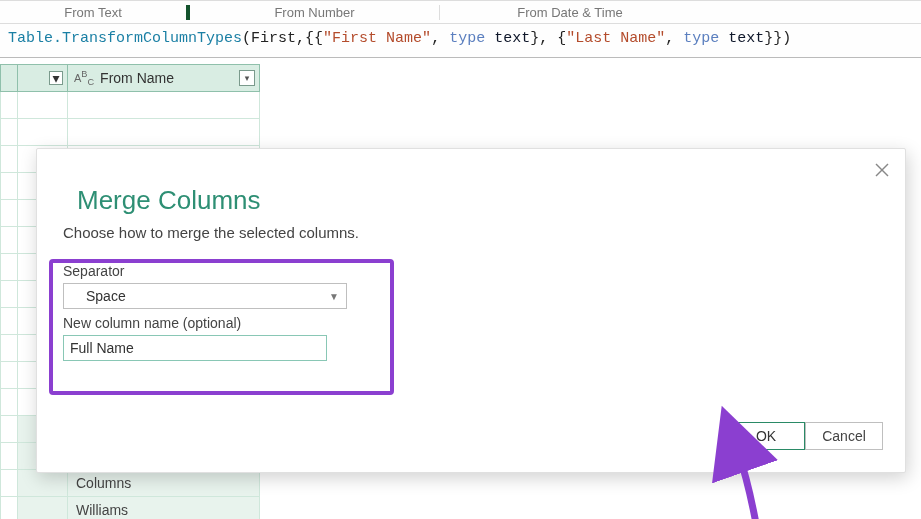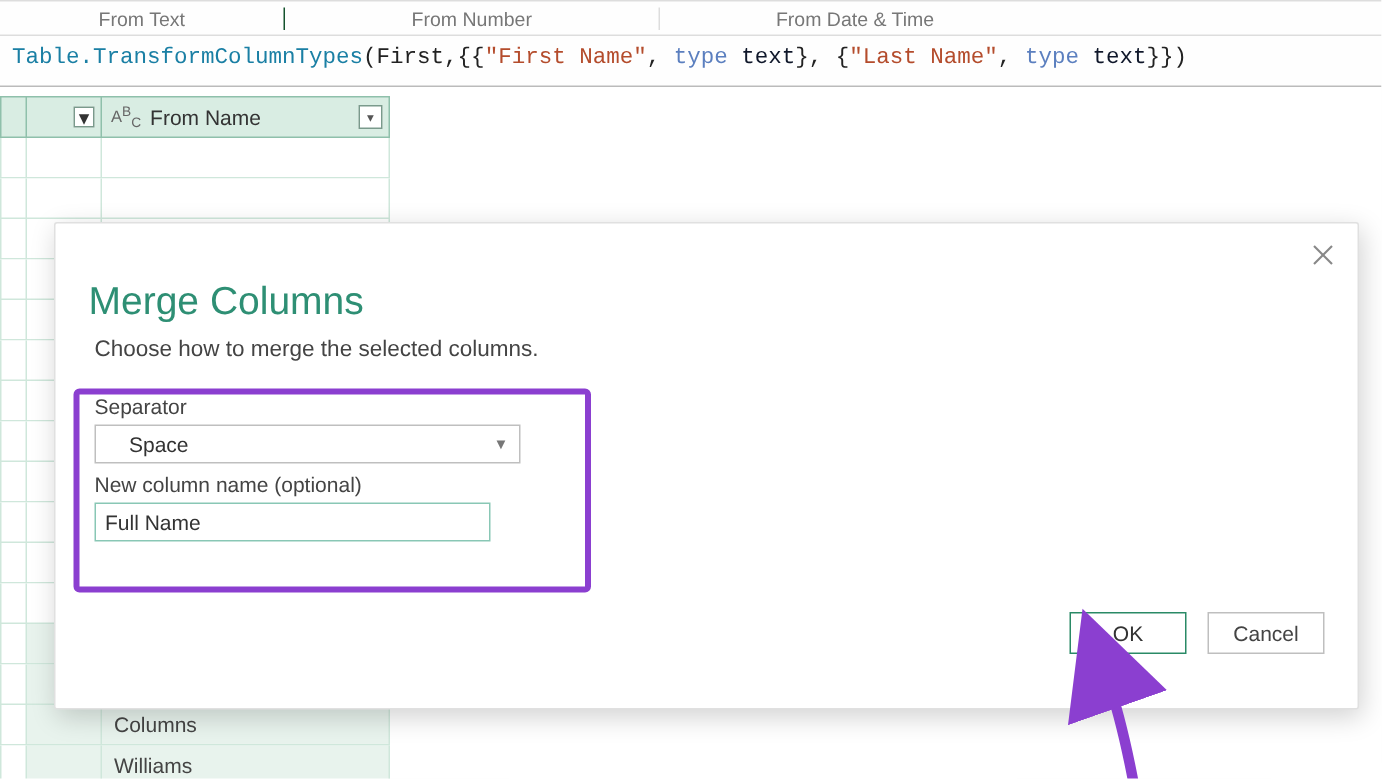--- a/index.html
+++ b/index.html
@@ -15,21 +15,21 @@
   .ribbon-strip {
     height: 24px;
     border-top: 1px solid #ddd;
     border-bottom: 1px solid #ddd;
     display: flex;
     align-items: center;
     color: #777;
     font-size: 13px;
   }
   .ribbon-strip .rlabel { text-align:center; }
-  .r1 { width: 190px; border-right:1px solid #14532d; }
+  .r1 { width: 190px; border-right:4px solid #14532d; }
   .r2 { width: 250px; border-right:1px solid #ddd; }
   .r3 { width: 260px; }
 
   .formula-bar {
     height: 34px;
     border-bottom: 1px solid #bbb;
     padding: 6px 8px;
     font-family: Consolas, "Courier New", monospace;
     font-size: 15px;
     color: #222;
@@ -89,21 +89,21 @@
     box-shadow: 2px 5px 18px rgba(0,0,0,0.18);
     border-radius:2px;
   }
   .dialog .close-x{
     position:absolute; right:14px; top:12px;
     width:18px;height:18px; color:#888; cursor:pointer;
     display:flex;align-items:center;justify-content:center;
   }
   .dialog .close-x svg{width:16px;height:16px;stroke:#888;stroke-width:1.4;}
   .dialog h1{
-    margin:0; padding:36px 26px 8px 22px;
+    margin:0; padding:36px 26px 8px 40px;
     font-size:26px; font-weight:400; color:#2e8f74;
   }
   .dialog .subtitle{
     padding:0 26px 14px 26px;
     font-size:15px; color:#444;
   }
   .highlight-box{
     position:absolute;
     left:12px; top:110px;
     width:345px; height:136px;
@@ -131,22 +131,22 @@
   }
   .text-input{
     width:264px;height:26px;
     border:1px solid #89c7b5;
     background:#fff;
     padding-left:6px;
     font-size:14px;color:#333;
     outline:none;
   }
   .dialog-buttons{
-    position:absolute; right:22px; bottom:36px;
-    display:flex; gap:14px;margin-left:36px;
+    position:absolute; right:22px; bottom:22px;
+    display:flex; margin-left:36px;
   }
   .btn{
     width:78px;height:28px;
     border:1px solid #bfbfbf;
     background:#fff; color:#444;
     display:flex;align-items:center;justify-content:center;
     font-size:14px; cursor:pointer;
   }
   .btn.primary{
     border:1.5px solid #2a8a66;

